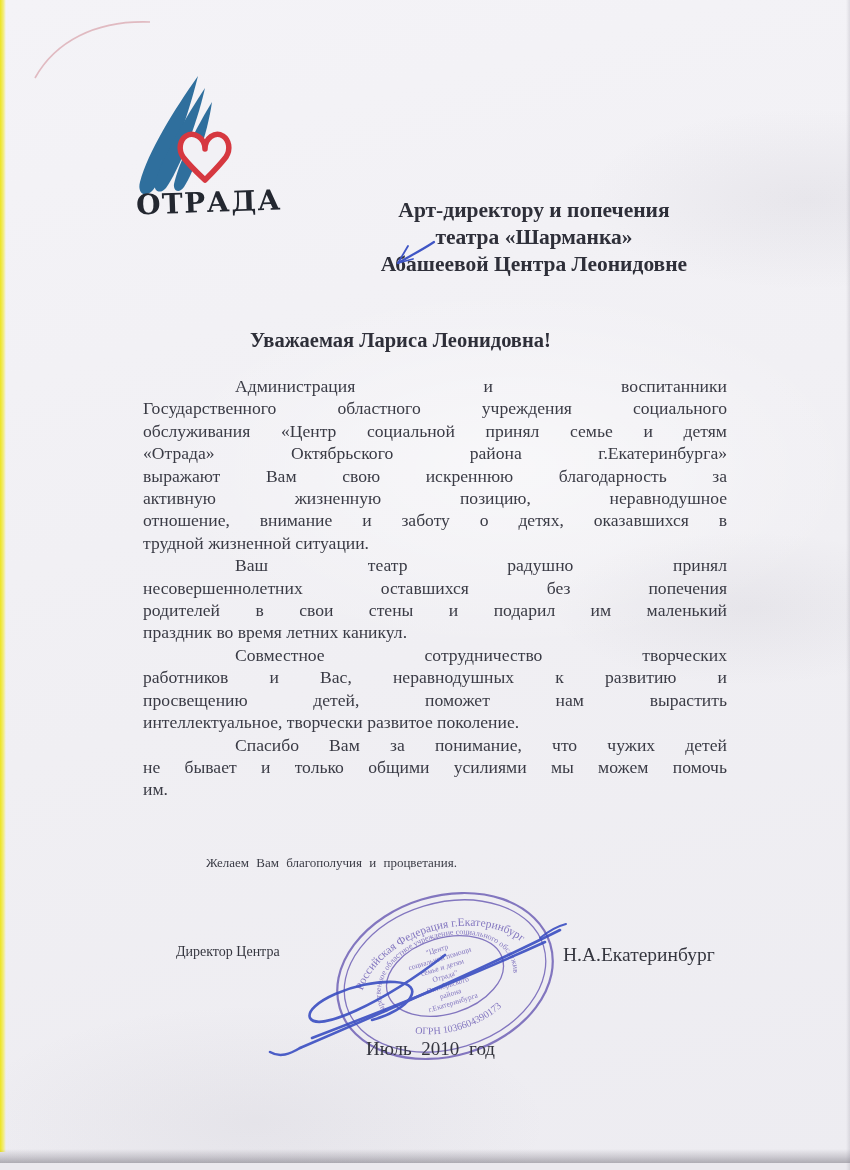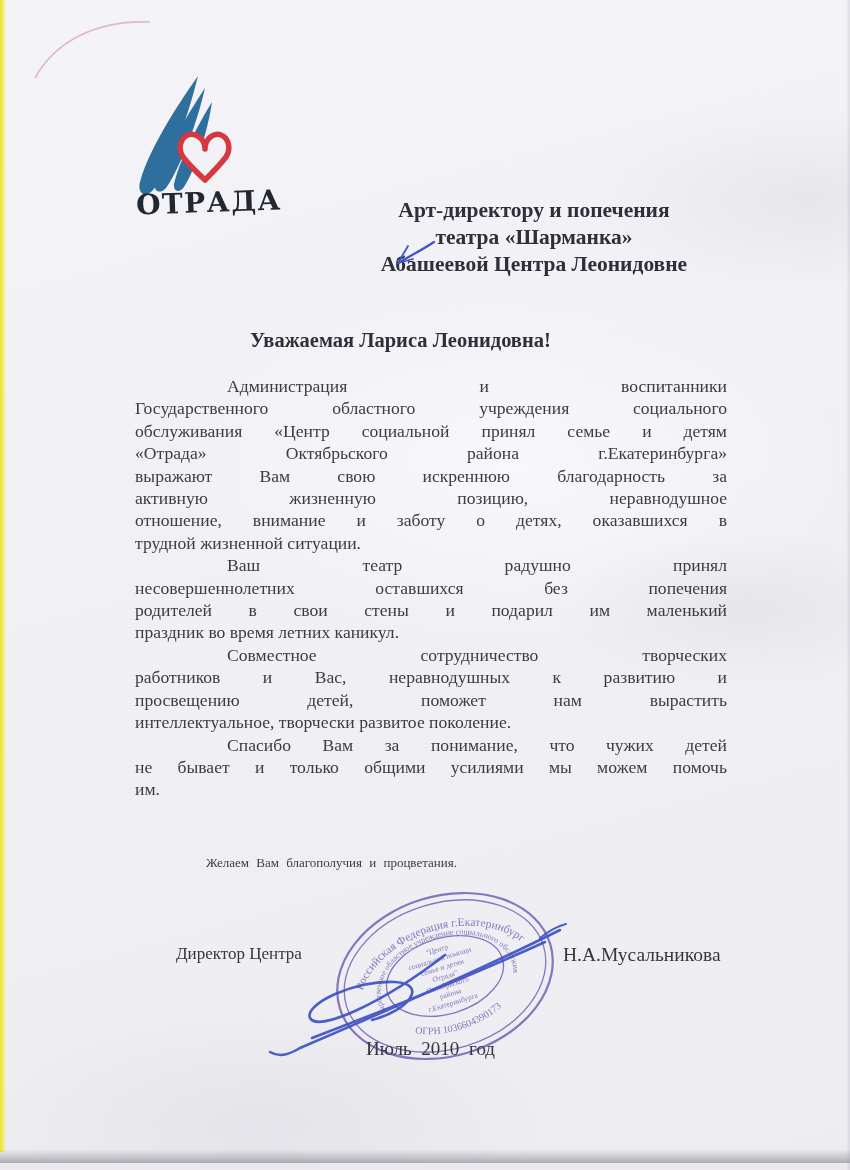--- a/index.html
+++ b/index.html
@@ -23,25 +23,25 @@
   .edge-right{right:0;top:0;width:4px;height:1170px;background:linear-gradient(270deg,rgba(120,115,130,.18),transparent);}
   
   .wordmark{left:136px;top:186px;font-family:"DejaVu Serif",serif;font-weight:bold;
     font-size:28px;letter-spacing:1.5px;color:#232730;transform:rotate(-2deg);}
   
   .recipient{left:322px;top:197px;width:424px;text-align:center;
     font-weight:bold;font-size:21.5px;line-height:27px;color:#2e2f39;}
   .salutation{left:250px;top:329px;font-weight:bold;font-size:20.5px;color:#2e2f39;}
   
   .body{left:135px;top:375px;width:592px;font-size:17.6px;line-height:22.4px;color:#3a3b45;}
-  .bline{text-align:justify;text-align-last:justify;white-space:normal;}
+  .bline{text-align:justify;text-align-last:justify;white-space:normal;margin-left:8px;}
   .bline.ind{padding-left:92px;}
   .bline.last{text-align-last:left;}
   .closing{left:206px;top:855px;font-size:13px;color:#3a3b45;word-spacing:4px;}
-  .sig-role{left:176px;top:944px;font-size:17px;color:#35363f;}
+  .sig-role{left:176px;top:944px;font-size:14px;color:#35363f;}
   .sig-name{left:563px;top:944px;font-size:19.5px;color:#35363f;}
   .dateline{left:366px;top:1038px;font-size:19px;color:#35363f;word-spacing:5px;text-align:right;}
   .stamp-svg text{font-family:"Liberation Serif","DejaVu Serif",serif;}
 </style>
 </head>
 <body>
 
 <div id="page">
 
   <svg class="abs" style="left:20px;top:10px" width="160" height="80" viewBox="0 0 160 80">
@@ -95,21 +95,21 @@
       <div>
         <div class="bline ind">Спасибо Вам за понимание, что чужих детей</div>
         <div class="bline">не бывает и только общими усилиями мы можем помочь</div>
         <div class="bline last">им.</div>
       </div>
     </div>
 
   <div class="abs closing">Желаем Вам благополучия и процветания.</div>
 
   <div class="abs sig-role">Директор Центра</div>
-  <div class="abs sig-name">Н.А.Мусальникова</div>
+  <div class="abs sig-name">Н.А.Екатеринбург</div>
 
   <svg class="abs stamp-svg" style="left:315px;top:878px" width="265" height="195" viewBox="0 0 265 195">
     <g transform="translate(130,98) rotate(-17)" opacity="0.82">
       <defs>
         <path id="st-top" d="M -90 4 A 92 64 0 0 1 90 4"></path>
         <path id="st-ring" d="M -66 18 A 68 46 0 1 1 66 18"></path>
         <path id="st-bot" d="M -82 10 A 85 62 0 0 0 82 10"></path>
       </defs>
       <ellipse rx="110" ry="80" fill="none" stroke="#6b5cb4" stroke-width="2.2"></ellipse>
       <ellipse rx="103" ry="73" fill="none" stroke="#6b5cb4" stroke-width="1.3"></ellipse>

